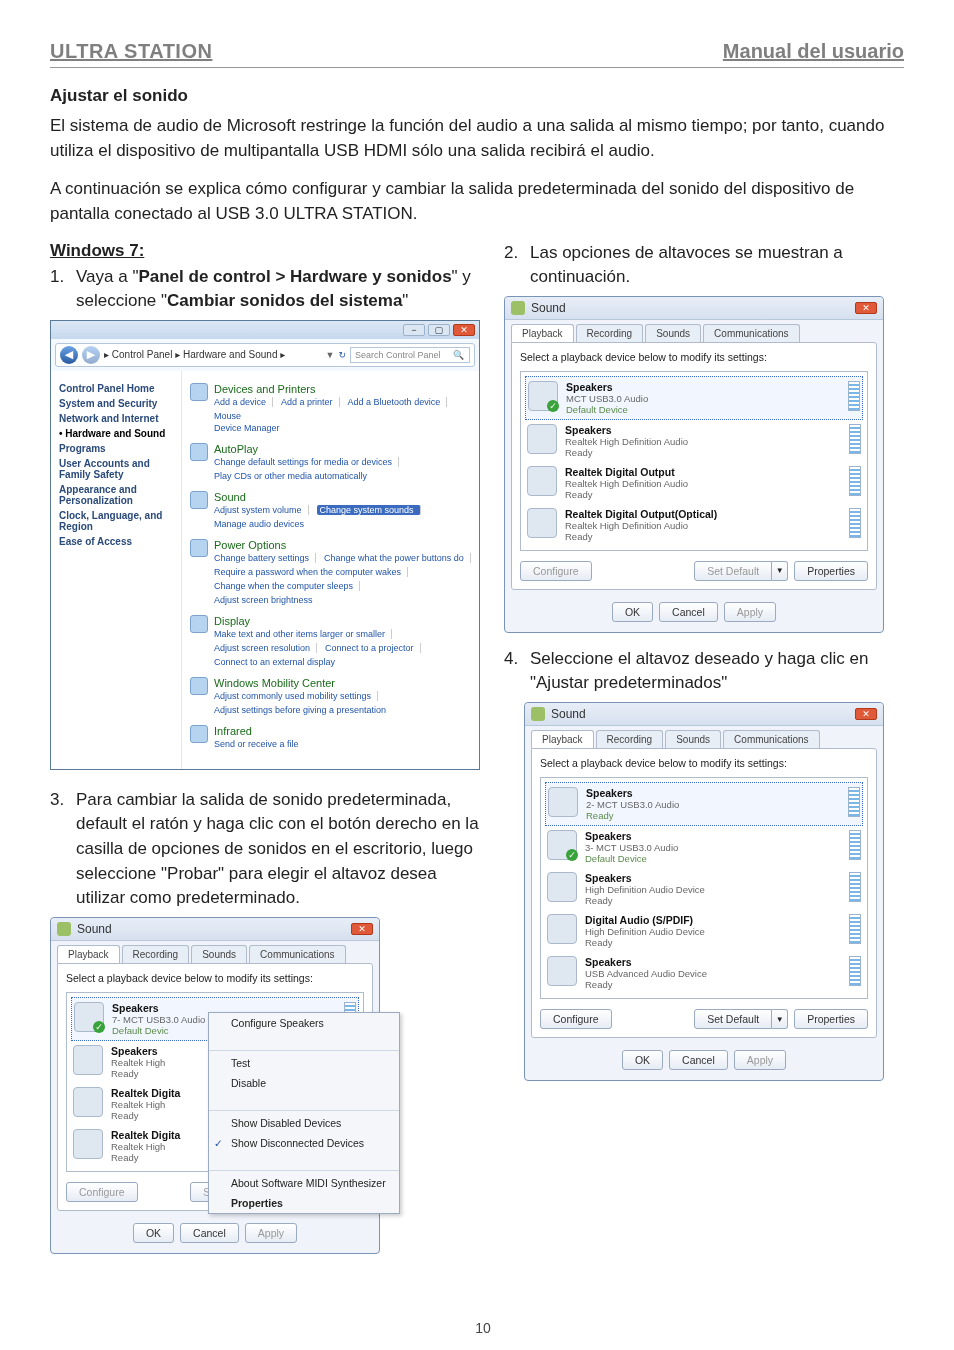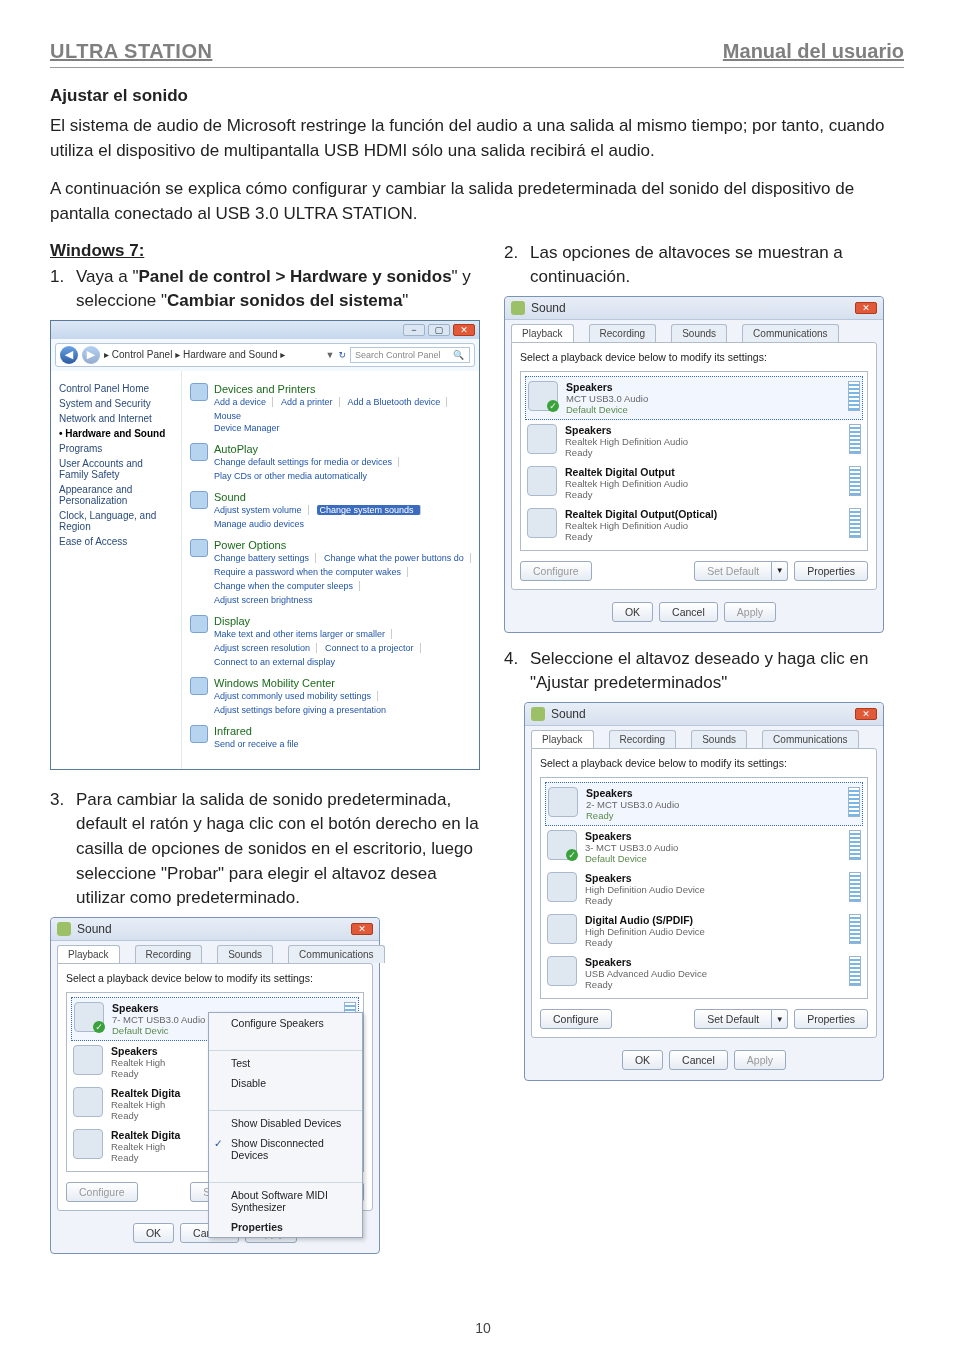--- a/index.html
+++ b/index.html
@@ -23,39 +23,39 @@
   .winbtn { width: 22px; height: 12px; border-radius: 2px; display:inline-flex; align-items:center; justify-content:center; font-size:9px; }
   .winbtn.min { background:#dbe6f2; border:1px solid #9cb3cc; }
   .winbtn.max { background:#dbe6f2; border:1px solid #9cb3cc; }
   .winbtn.close { background:#e05a3a; color:#fff; border:1px solid #b23a1a; }
   .cp-addr { display:flex; align-items:center; gap:4px; background:#fff; border:1px solid #b4c6dc; margin:4px; padding:2px 4px; border-radius:3px; }
   .navcircle { width:18px; height:18px; border-radius:50%; background:linear-gradient(#6aa3e6,#2a5aa0); color:#fff; display:flex; align-items:center; justify-content:center; font-size:11px; }
   .cp-addr-path { flex:1; font-size:10px; color:#333; }
   .cp-search { width:120px; height:16px; border:1px solid #b4c6dc; background:#fff; font-size:9px; color:#888; padding:0 4px; display:flex; align-items:center; gap:4px; }
   .cp-body { display:flex; background:#fff; }
   .cp-side { width:130px; padding:8px 8px; font-size:10px; }
-  .cp-side-item { color:#2a4a7a; margin:4px 0; }
+  .cp-side-item { color:#2a4a7a; margin:4px 0;font-weight:bold; }
   .cp-side-item.curr { font-weight:bold; color:#000; }
   .cp-side-item.curr::before { content:"• "; }
   .cp-main { flex:1; padding:6px 8px 10px; border-left:1px solid #e3e9f0; }
   .cp-group { display:flex; gap:6px; margin:6px 0 10px; }
   .cp-ic { width:18px; height:18px; background:#b6d4f0; border:1px solid #7aa4cf; border-radius:3px; flex:0 0 18px; }
   .cp-group-title { color:#1a6a1a; font-size:11px; }
   .cp-links { font-size:9px; color:#2255aa; display:flex; flex-wrap:wrap; gap:4px 8px; margin-top:2px; }
   .cp-links span { border-right:1px solid #ccc; padding-right:6px; }
   .cp-links span:last-child { border-right:none; }
   .hl { background:#3a6bbf; color:#fff; padding:0 3px; border-radius:2px; }
 
   
   .sd { width: 380px; margin: 6px 0 14px; background:#f0f4fa; border:1px solid #7a94b8; border-radius:4px; font-family:"Segoe UI",Arial,sans-serif; font-size:11px; }
   .sd.small { width: 330px; }
   .sd-title { display:flex; align-items:center; justify-content:space-between; padding:4px 6px; background:linear-gradient(#e8eef7,#d6e0ee); border-bottom:1px solid #b8c8dc; border-radius:4px 4px 0 0; }
   .sd-title .t { font-size:12px; color:#333; display:flex; align-items:center; gap:6px; }
   .spk-ic { width:14px; height:14px; background:#9cc066; border-radius:3px; display:inline-block; }
-  .sd-tabs { display:flex; gap:15px; padding:4px 6px 0; background:#f0f4fa; }
+  .sd-tabs { display:flex; gap:2px; padding:4px 6px 0; background:#f0f4fa; }
   .sd-tab { padding:3px 10px; border:1px solid #b0bccc; border-bottom:none; background:#e8eef5; border-radius:3px 3px 0 0; font-size:10px; color:#444; }
   .sd-tab.active { background:#fff; font-weight:500; }
   .sd-inner { margin:0 6px 6px; border:1px solid #b0bccc; background:#fff; padding:8px; border-radius:0 3px 3px 3px; }
   .sd-instr { font-size:10.5px; color:#222; margin-bottom:8px; }
   .sd-list { border:1px solid #b0bccc; padding:4px; max-height:240px; }
   .sd-dev { display:flex; gap:8px; padding:4px 2px; }
   .sd-dev.sel { border:1px dotted #3a6bbf; background:#f2f7ff; }
   .dev-ic { width:30px; height:30px; background:#dfe7f0; border:1px solid #aab9cc; border-radius:4px; position:relative; flex:0 0 30px; }
   .dev-ic.chk::after { content:"✓"; position:absolute; bottom:-2px; right:-2px; background:#3aa23a; color:#fff; width:12px; height:12px; border-radius:50%; font-size:9px; display:flex; align-items:center; justify-content:center; }
   .dev-txt b { font-size:10.5px; color:#111; display:block; }
@@ -64,21 +64,21 @@
   .meter { margin-left:auto; width:12px; height:30px; background:repeating-linear-gradient(to top,#7ab6e6 0 2px,#fff 2px 4px); border:1px solid #9ab4d0; }
   .sd-btns { display:flex; justify-content:space-between; margin-top:10px; }
   .btn { padding:3px 12px; border:1px solid #9aaac0; background:linear-gradient(#fff,#e6ecf4); border-radius:3px; font-size:10.5px; color:#333; }
   .btn.dis { color:#999; }
   .btn-row-bottom { display:flex; gap:6px; justify-content:center; padding:6px 0 10px; }
   .sd-btn-split { display:flex; }
   .sd-btn-split .btn { border-radius:3px 0 0 3px; }
   .sd-btn-split .arrow { border:1px solid #9aaac0; border-left:none; background:linear-gradient(#fff,#e6ecf4); width:16px; border-radius:0 3px 3px 0; display:flex; align-items:center; justify-content:center; font-size:8px; }
 
   
-  .ctx { position:absolute; left:150px; top:48px; width:155px; background:#f4f6f9; border:1px solid #9aaac0; box-shadow:2px 2px 4px rgba(0,0,0,.2); font-size:10.5px; }
+  .ctx { position:absolute; left:150px; top:48px; width:192px; background:#f4f6f9; border:1px solid #9aaac0; box-shadow:2px 2px 4px rgba(0,0,0,.2); font-size:10.5px; }
   .ctx-item { padding:4px 8px 4px 22px; position:relative; color:#222; }
   .ctx-item.sep { border-top:1px solid #d0d8e2; margin-top:17px; padding-top:6px; }
   .ctx-item b { font-weight:bold; }
   .ctx-item .chk { position:absolute; left:5px; color:#2255aa; }
   .sd.withctx .sd-inner { position:relative; }
 
   .page-num { position:absolute; bottom:14px; left:12px; right:0; text-align:center; font-size:14px; color:#444; }
 </style>
 </head>
 <body>

